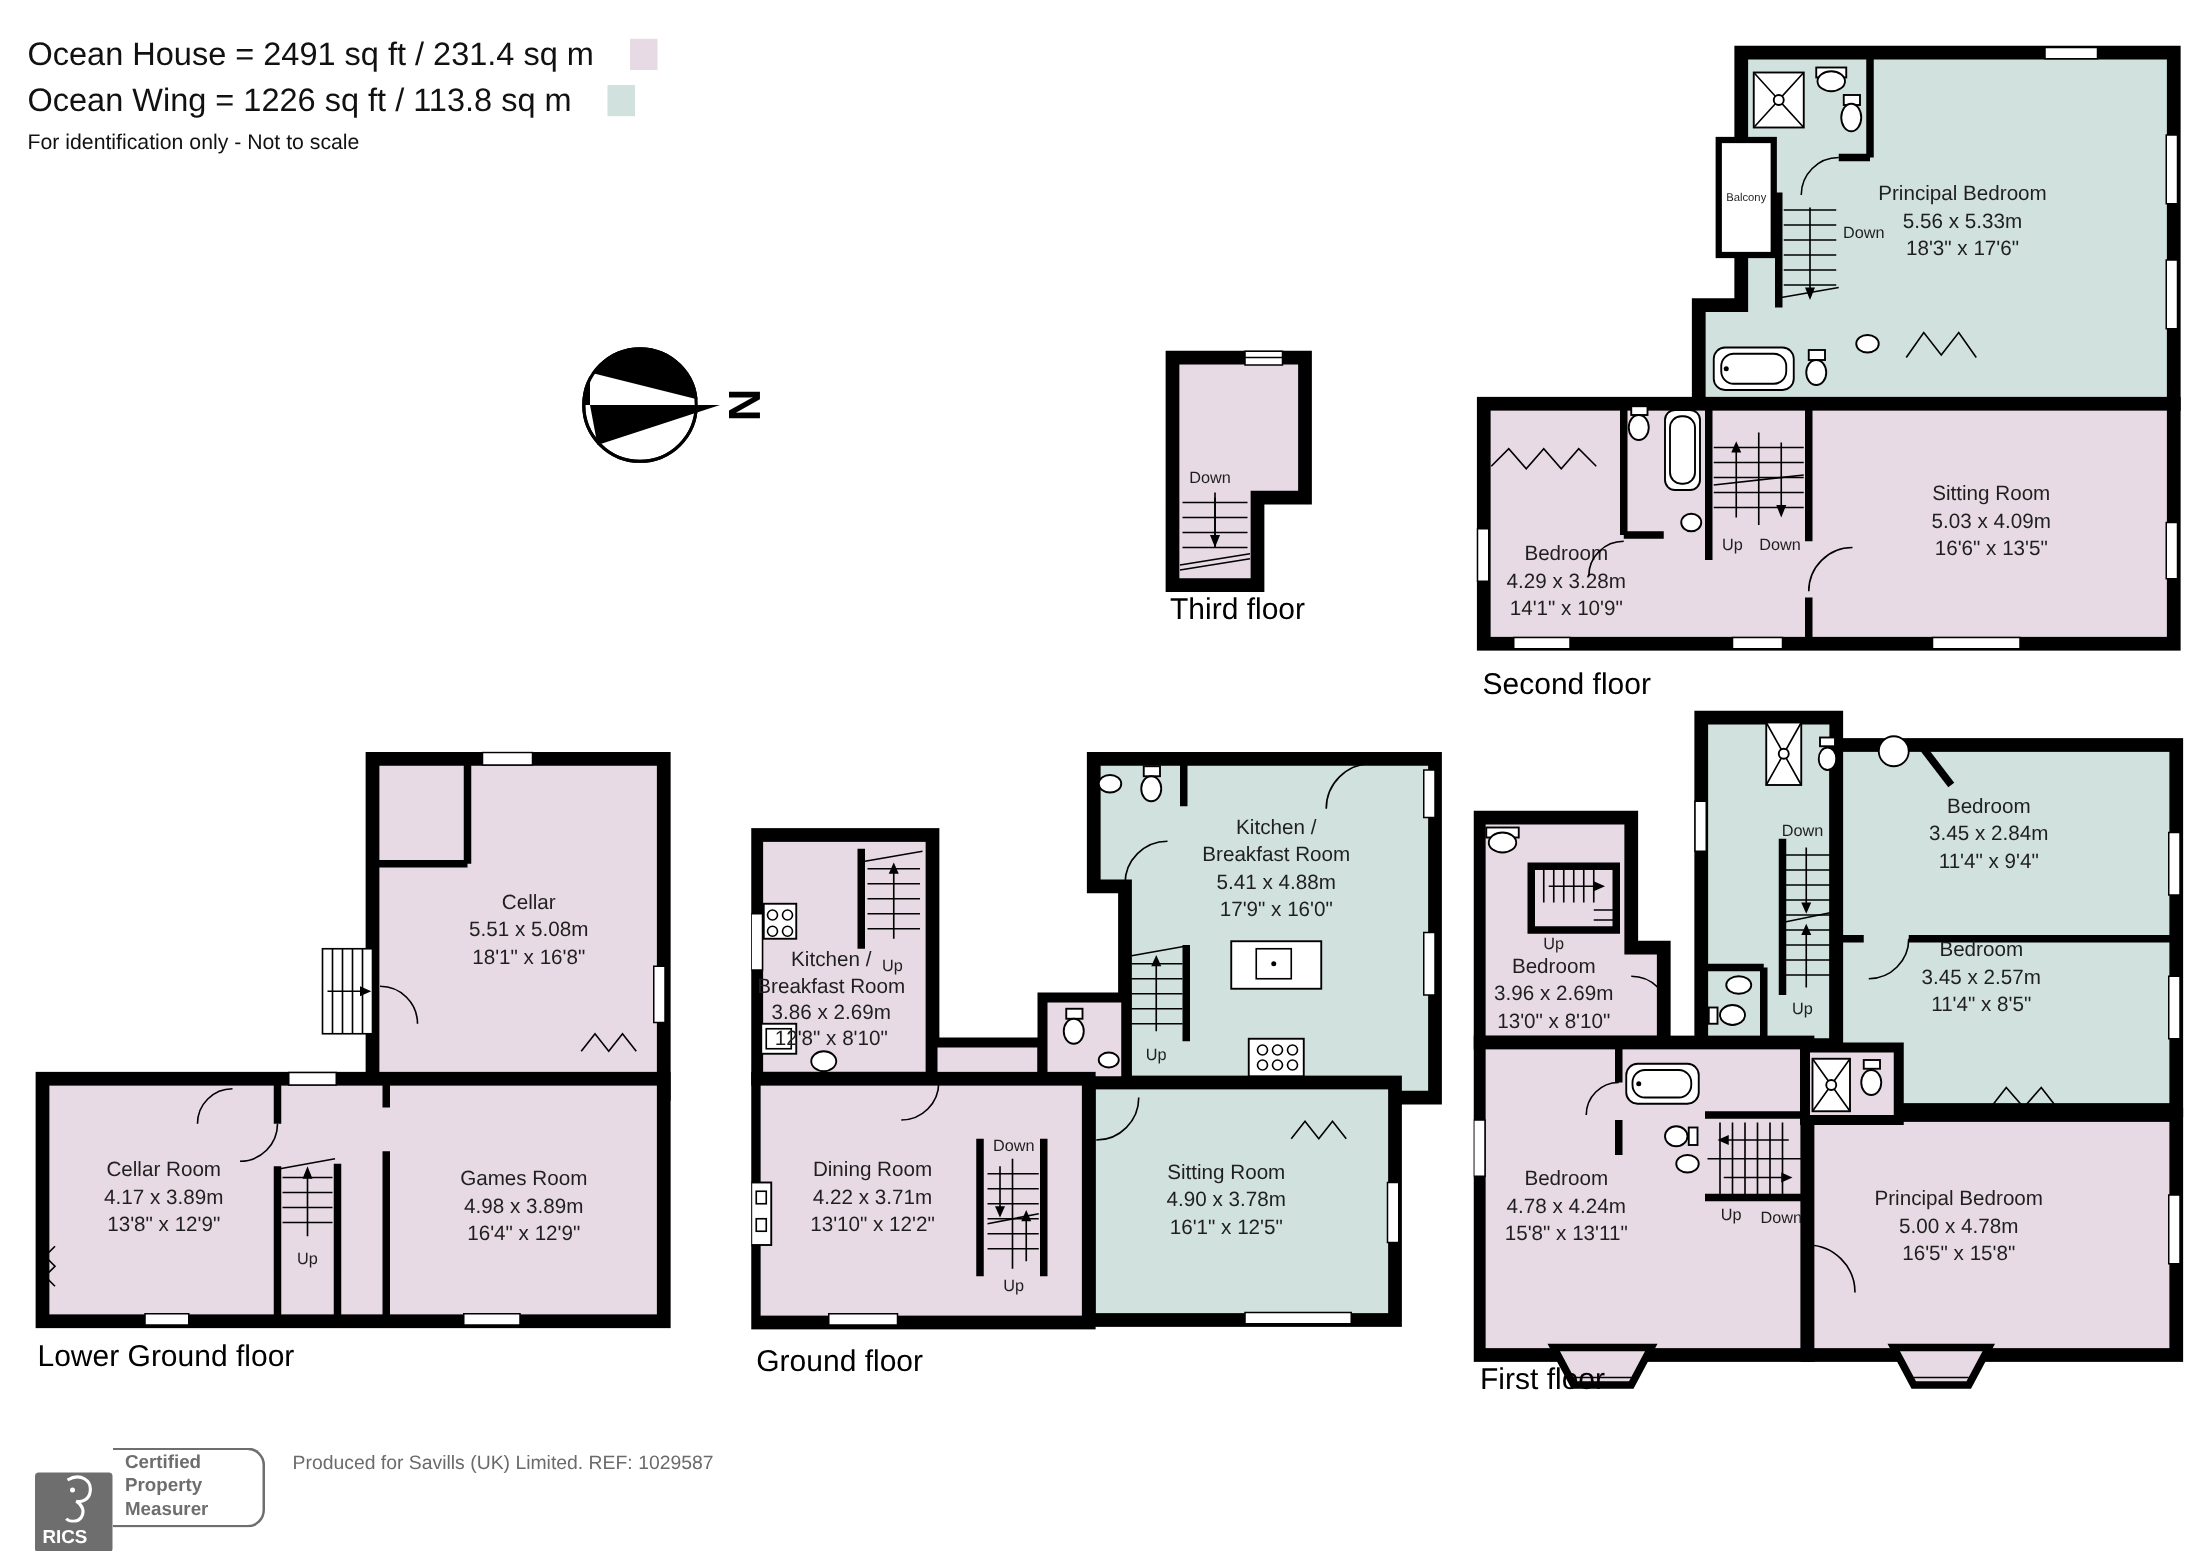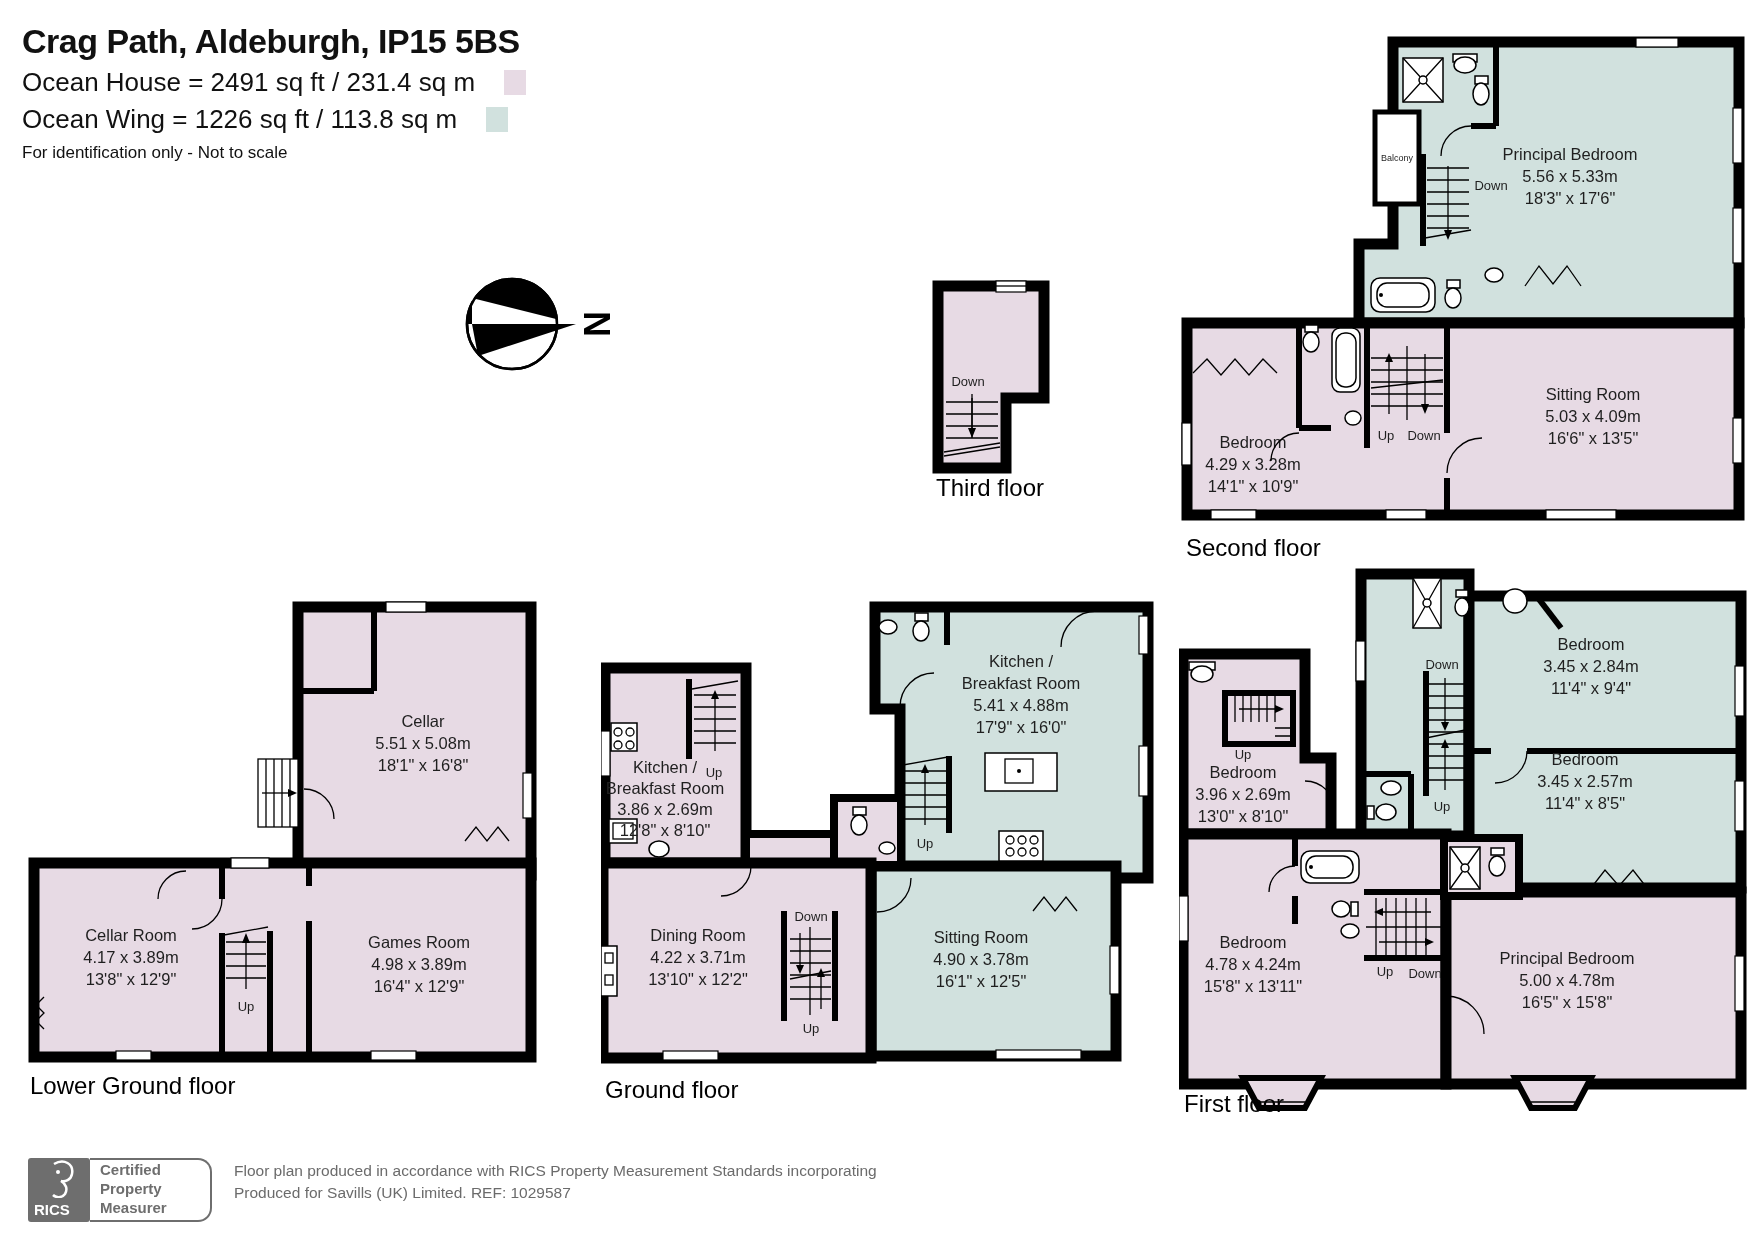--- a/index.html
+++ b/index.html
@@ -25,35 +25,34 @@
   .thin{stroke:#000;stroke-width:1.3;fill:none;}
   .fx{fill:#fff;stroke:#000;stroke-width:1.5;}
   .win{fill:#fff;stroke:#000;stroke-width:1.2;}
   .rm{font-size:16.5px;fill:var(--room-text);text-anchor:middle;}
   .sm{font-size:13px;fill:var(--room-text);text-anchor:middle;}
   .xs{font-size:9px;fill:var(--room-text);text-anchor:middle;}
   .arrowhead{fill:#000;}
   
   .footer{display:flex;align-items:flex-start;}
   .rics-box{width:62px;height:64px;background:var(--footer-gray);border-radius:3px;
-            position:relative;flex:none;}
+            position:relative;flex:none;margin-top:20px;}
   .rics-box span{position:absolute;left:6px;bottom:4px;color:#fff;font-weight:bold;font-size:15px;}
   .cpm-box{width:110px;height:58px;border:2px solid var(--footer-gray);border-left:none;
            border-radius:0 14px 14px 0;padding:1px 0 1px 10px;flex:none;}
   .cpm-box div{font-size:15px;font-weight:bold;color:var(--footer-gray);line-height:1.25;}
   .foot-text{margin-left:22px;padding-top:2px;}
   .foot-text div{font-size:15.5px;color:#6b6b6b;line-height:1.42;}
 </style>
 </head>
 <body>
 
 <div class="page">
 
   <div class="abs" style="left:22px;top:22px;">
-    <div class="title">Crag Path, Aldeburgh, IP15 5BS</div>
     <div class="area-line">
       <span>Ocean House = 2491 sq ft / 231.4 sq m</span>
       <span class="swatch sw-house"></span>
     </div>
     <div class="area-line">
       <span>Ocean Wing = 1226 sq ft / 113.8 sq m</span>
       <span class="swatch sw-wing"></span>
     </div>
     <div class="disclaimer">For identification only - Not to scale</div>
   </div>
@@ -460,18 +459,17 @@
         <circle cx="30" cy="14" r="2" fill="#fff"></circle>
       </svg>
       <span>RICS</span>
     </div>
     <div class="cpm-box">
       <div>Certified</div>
       <div>Property</div>
       <div>Measurer</div>
     </div>
     <div class="foot-text">
-      <div>Floor plan produced in accordance with RICS Property Measurement Standards incorporating</div>
       <div>Produced for Savills (UK) Limited.   REF:  1029587</div>
     </div>
   </div>
 
 </div>
 
 </body></html>

